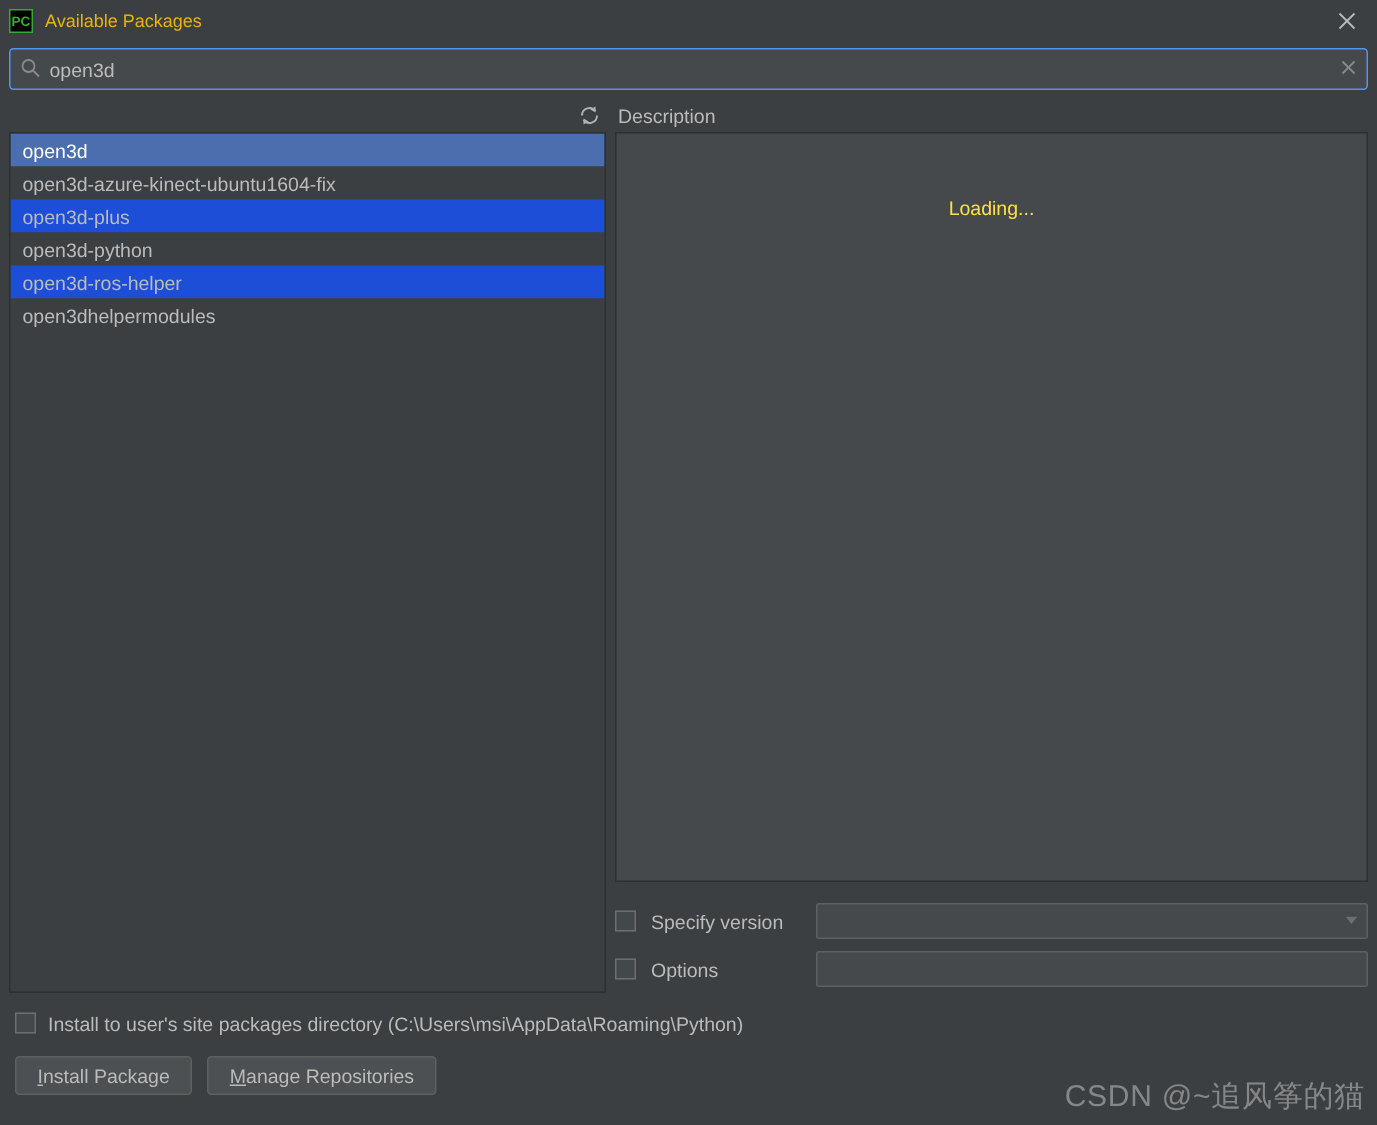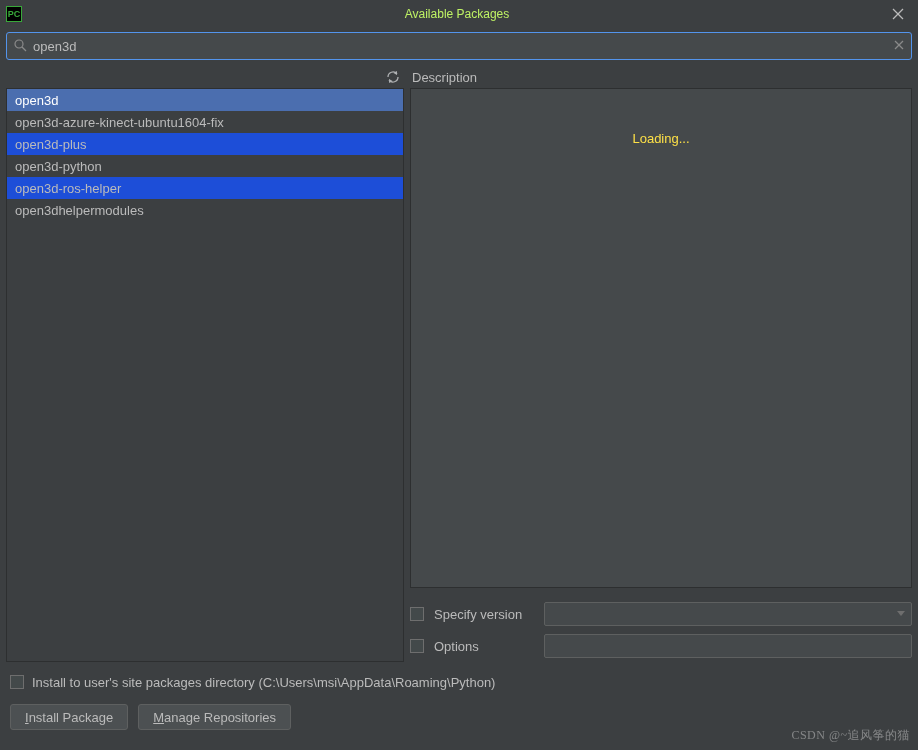--- a/index.html
+++ b/index.html
@@ -1,21 +1,21 @@
 <!DOCTYPE html>
 <html><head>
 <meta charset="utf-8">
 <style>
 * { box-sizing: border-box; margin: 0; padding: 0; font-family: "Segoe UI", Arial, sans-serif; }
 body { background: #3c3f41; color: #bbbbbb; width: 918px; height: 750px; overflow: hidden; font-size: 13px; position: relative; }
 
 .titlebar { height: 28px; display: flex; align-items: center; padding: 0 6px; background: #3c3f41; }
 .app-icon { width: 16px; height: 16px; background: #000; border: 1px solid #39a83a; display: flex; align-items: center; justify-content: center; margin-right: 8px; }
 .app-icon span { color: #39a83a; font-size: 9px; font-weight: bold; text-align: center; }
-.title { color: #bef264; font-size: 12px; flex: 1; text-align: center; }
+.title { color: #eab308; font-size: 12px; flex: 1; }
 .close-btn { width: 28px; height: 28px; display: flex; align-items: center; justify-content: center; color: #bbbbbb; font-size: 18px; cursor: pointer; }
 
 .search-row { padding: 4px 6px 6px 6px; }
 .search-wrap { display: flex; align-items: center; background: #45494b; border: 1px solid #5394ec; border-radius: 3px; height: 28px; padding: 0 6px; }
 .search-icon { color: #6e6e6e; margin-right: 6px; font-size: 13px; }
 .search-input { flex: 1; background: transparent; border: none; outline: none; color: #bbbbbb; font-size: 13px; }
 .clear-icon { color: #6e6e6e; font-size: 14px; cursor: pointer; }
 
 .main { display: flex; padding: 0 6px; gap: 6px; height: 596px; }
 .left-col { width: 398px; display: flex; flex-direction: column; }
@@ -37,21 +37,21 @@
 .opt-label { width: 100px; color: #bbbbbb; }
 .opt-select { flex: 1; height: 24px; background: #45494b; border: 1px solid #5e6060; border-radius: 2px; display: flex; align-items: center; justify-content: flex-end; padding-right: 6px; color: #6e6e6e; }
 .opt-input { flex: 1; height: 24px; background: #45494b; border: 1px solid #5e6060; border-radius: 2px; }
 
 .bottom { padding: 4px 10px 0 10px; }
 .site-row { display: flex; align-items: center; height: 32px; gap: 8px; }
 .btn-row { display: flex; gap: 10px; margin-top: 6px; }
 .btn { height: 26px; padding: 0 14px; background: #4c5052; border: 1px solid #5e6060; border-radius: 3px; color: #bbbbbb; display: flex; align-items: center; cursor: pointer; font-size: 13px; }
 .btn .ul { text-decoration: underline; }
 
-.watermark { position: absolute; right: 8px; bottom: 6px; color: #dcdcdc; font-size: 12px; opacity: 0.45; font-weight: 400; letter-spacing: 0.5px; font-family: Liberation Serif, serif; }
+.watermark { position: absolute; right: 8px; bottom: 6px; color: #dcdcdc; font-size: 20px; opacity: 0.45; font-weight: 400; letter-spacing: 0.5px; }
 </style>
 </head>
 <body>
 
 <div class="titlebar">
   <div class="app-icon">
       <span>PC</span>
     </div>
   <div class="title">Available Packages</div>
   <div class="close-btn">

